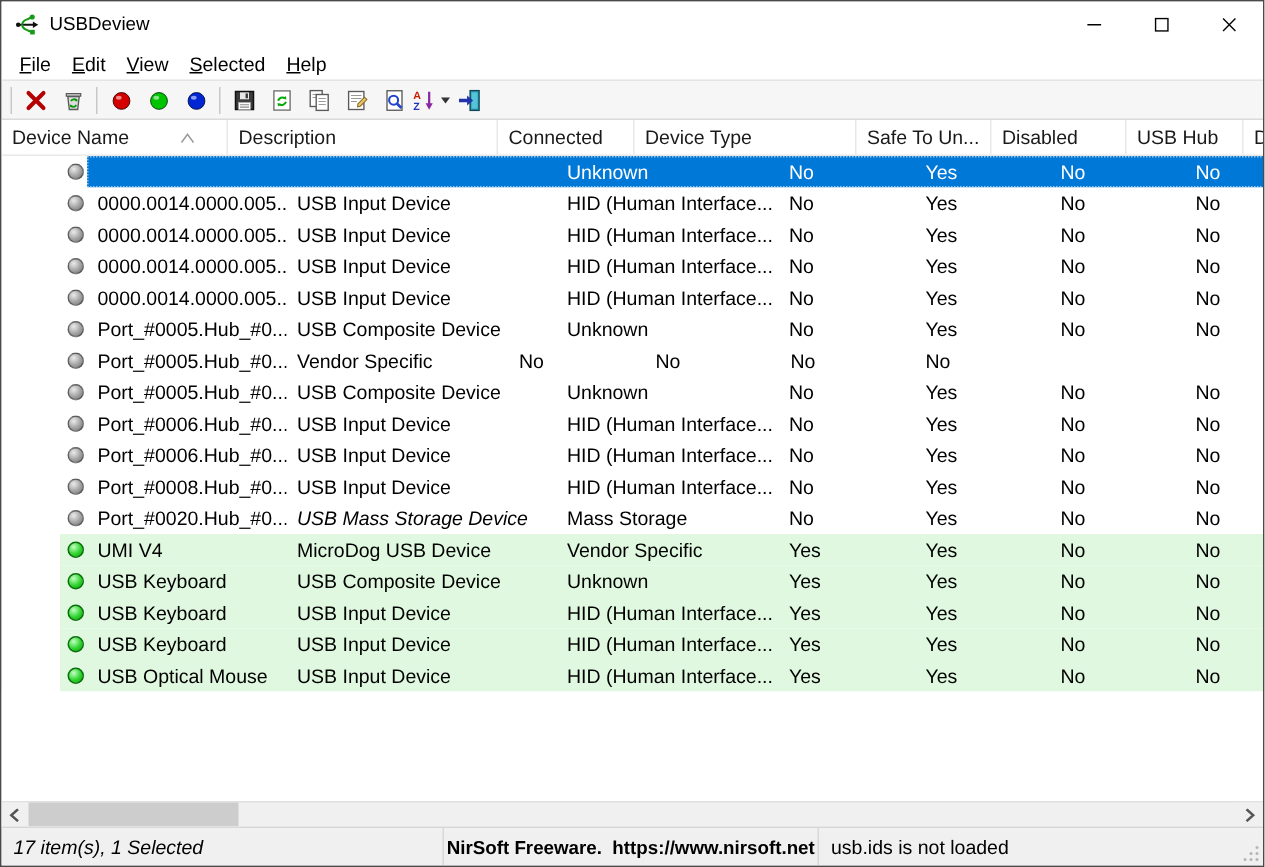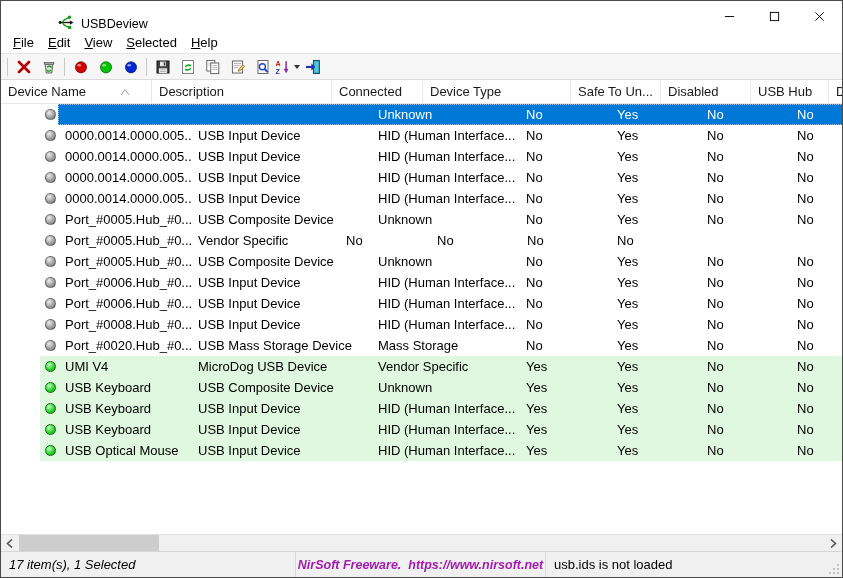--- a/index.html
+++ b/index.html
@@ -4,21 +4,21 @@
 <style>
   * { margin:0; padding:0; box-sizing:border-box; }
   html,body { background:#c8c8c8; }
   body { font-family:"Liberation Sans","DejaVu Sans",sans-serif; }
   #window {
     width:843px; height:578px; background:#fff;
     border:1px solid #4a4a4a; display:flex; flex-direction:column;
     position:relative; overflow:hidden;
   }
   
-  .titlebar { height:30px; background:#fff; display:flex; align-items:flex-end; flex:0 0 auto;margin-left:48px; }
+  .titlebar { height:30px; background:#fff; display:flex; align-items:center; flex:0 0 auto; }
   .titlebar .app-icon { width:17px; height:17px; margin:0 6px 0 9px; flex:0 0 auto; }
   .titlebar .title { font-size:12.5px; color:#000; }
   .titlebar .spacer { flex:1; }
   .win-btn { width:45px; height:30px; display:flex; align-items:center; justify-content:center; background:transparent; border:none; cursor:default; }
   .win-btn svg { width:11px; height:11px; }
   
   .menubar { height:22px; display:flex; align-items:center; padding-left:5px; background:#fff; flex:0 0 auto; }
   .menu-item { font-size:13px; color:#000; padding:2px 7px; }
   .menu-item::first-letter { text-decoration:underline; }
   
@@ -47,21 +47,21 @@
   
   .hscroll { height:17px; background:#f0f0f0; border-top:1px solid #e0e0e0; display:flex; flex:0 0 auto; position:relative; }
   .hs-arrow { width:17px; height:100%; display:flex; align-items:center; justify-content:center; background:#f0f0f0; border:none; }
   .hs-arrow svg { width:7px; height:9px; }
   .hs-track { flex:1; position:relative; }
   .hs-thumb { position:absolute; left:1px; top:0; width:140px; height:100%; background:#cdcdcd; }
   
   .statusbar { height:26px; background:#f0f0f0; border-top:1px solid #d7d7d7; display:flex; align-items:stretch; flex:0 0 auto; font-size:13px; position:relative; }
   .sb-pane { display:flex; align-items:center; padding:0 8px; border-right:1px solid #d8d8d8; white-space:pre; overflow:hidden; }
   .sb-pane.p1 { width:295px; color:#000;font-style:italic; }
-  .sb-pane.p2 { width:250px; justify-content:center; color:#a21caf; font-weight:bold; font-size:12.5px;font-style:italic; }
+  .sb-pane.p2 { width:250px; justify-content:center; color:#000000; font-weight:bold; font-size:12.5px; }
   .sb-pane.p3 { flex:1; border-right:none; color:#000; }
   .grip { position:absolute; right:2px; bottom:2px; }
 </style>
 </head>
 <body>
 
 <div id="window">
 
   <div class="titlebar">
     <span class="app-icon">
@@ -424,21 +424,21 @@
             <span class="cell" style="width: 78px;">No</span>
             <span class="cell" style="flex: 1 1 0%;"></span>
           </div>
         </div>
         <div class="row">
           <span class="dot-zone">
             <span class="dot"></span>
           </span>
           <div class="cells">
             <span class="cell" style="width: 133px;">Port_#0020.Hub_#0...</span>
-            <span class="cell" style="width: 180px;">USB Mass Storage Device</span>
+            <span class="cell" style="width: 180px; font-style: italic;">USB Mass Storage Device</span>
             <span class="cell" style="width: 148px;">Mass Storage</span>
             <span class="cell" style="width: 91px;">No</span>
             <span class="cell" style="width: 90px;">Yes</span>
             <span class="cell" style="width: 90px;">No</span>
             <span class="cell" style="width: 78px;">No</span>
             <span class="cell" style="flex: 1 1 0%;"></span>
           </div>
         </div>
         <div class="row connected">
           <span class="dot-zone">

